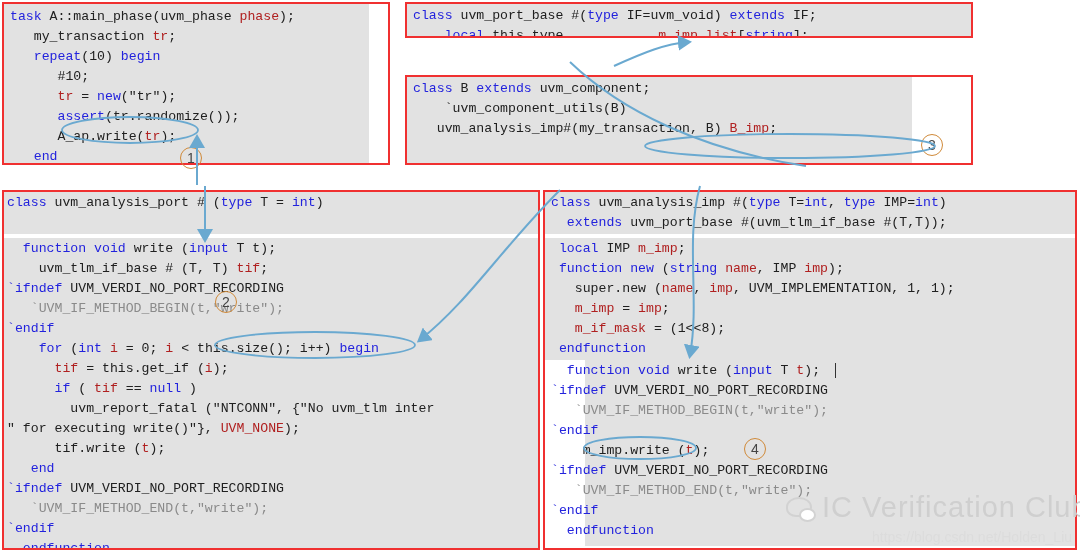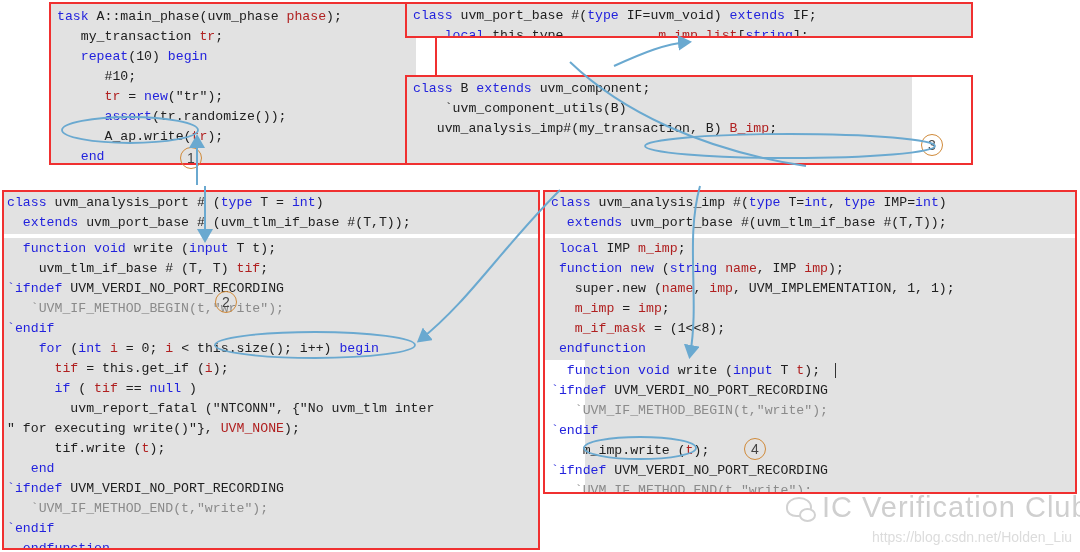--- a/index.html
+++ b/index.html
@@ -85,43 +85,43 @@
     position:absolute;
     width:1px;height:15px;
     background:#333;
   }
 </style>
 </head>
 <body>
 
 <div id="stage">
 
-  <div class="panel" style="left:2px;top:2px;width:388px;height:163px;margin-left:47px;">
+  <div class="panel" style="left:2px;top:2px;width:388px;height:163px;">
     <div class="codebg" style="left:0px;top:0px;width:365px;height:159px;"></div>
     <div class="code" id="code-task" style="left:6px;top:3px;"><div><span class="kw">task</span><span class="pl"> A::main_phase(</span><span class="pl">uvm_phase</span><span class="pl"> </span><span class="id">phase</span><span class="pl">);</span></div><div><span class="pl">   my_transaction </span><span class="id">tr</span><span class="pl">;</span></div><div><span class="pl">   </span><span class="kw">repeat</span><span class="pl">(10) </span><span class="kw">begin</span></div><div><span class="pl">      #10;</span></div><div><span class="pl">      </span><span class="id">tr</span><span class="pl"> = </span><span class="kw">new</span><span class="pl">("tr");</span></div><div><span class="pl">      </span><span class="kw">assert</span><span class="pl">(tr.randomize());</span></div><div><span class="pl">      A_ap.write(</span><span class="id">tr</span><span class="pl">);</span></div><div><span class="pl">   </span><span class="kw">end</span></div></div>
   </div>
 
   <div class="panel" style="left:405px;top:2px;width:568px;height:36px;">
     <div class="codebg" style="left:0px;top:0px;width:564px;height:48px;"></div>
     <div class="code" id="code-portbase" style="left:6px;top:2px;"><div><span class="kw">class</span><span class="pl"> uvm_port_base #(</span><span class="kw">type</span><span class="pl"> IF=uvm_void) </span><span class="kw">extends</span><span class="pl"> IF;</span></div><div><span class="pl">    </span><span class="kw">local</span><span class="pl"> this_type            </span><span class="id">m_imp_list</span><span class="pl">[</span><span class="kw">string</span><span class="pl">];</span></div></div>
   </div>
 
   <div class="panel" style="left:405px;top:75px;width:568px;height:90px;padding-left:24px;">
     <div class="codebg" style="left:0px;top:0px;width:505px;height:86px;"></div>
     <div class="code" id="code-classb" style="left:6px;top:2px;"><div><span class="kw">class</span><span class="pl"> B </span><span class="kw">extends</span><span class="pl"> uvm_component;</span></div><div><span class="pl">    `uvm_component_utils(B)</span></div><div><span class="pl"></span></div><div><span class="pl">   uvm_analysis_imp#(my_transaction, B) </span><span class="id">B_imp</span><span class="pl">;</span></div></div>
   </div>
 
   <div class="panel" style="left:2px;top:190px;width:538px;height:360px;">
     <div class="codebg" style="left:0px;top:0px;width:534px;height:42px;"></div>
     <div class="codebg" style="left:0px;top:46px;width:534px;height:310px;"></div>
-    <div class="code" id="code-apH" style="left:3px;top:1px;"><div><span class="kw">class</span><span class="pl"> uvm_analysis_port # (</span><span class="kw">type</span><span class="pl"> T = </span><span class="kw">int</span><span class="pl">)</span></div><div><span class="pl">  </span><span class="kw">extends</span><span class="pl"> uvm_port_base # (uvm_tlm_if_base #(T,T));</span></div></div>
+    <div class="code" id="code-apH" style="left:3px;top:1px;"><div><span class="kw">class</span><span class="pl"> uvm_analysis_port # (</span><span class="kw">type</span><span class="pl"> T = </span><span class="kw">int</span><span class="pl">)</span></div></div>
     <div class="code" id="code-apB" style="left:3px;top:47px;"><div><span class="pl">  </span><span class="kw">function</span><span class="pl"> </span><span class="kw">void</span><span class="pl"> write (</span><span class="kw">input</span><span class="pl"> T t);</span></div><div><span class="pl">    uvm_tlm_if_base # (T, T) </span><span class="id">tif</span><span class="pl">;</span></div><div><span class="kw">`ifndef</span><span class="pl"> UVM_VERDI_NO_PORT_RECORDING</span></div><div><span class="gr">   `UVM_IF_METHOD_BEGIN(t,"write");</span></div><div><span class="kw">`endif</span></div><div><span class="pl">    </span><span class="kw">for</span><span class="pl"> (</span><span class="kw">int</span><span class="pl"> </span><span class="id">i</span><span class="pl"> = 0; </span><span class="id">i</span><span class="pl"> &lt; this.size(); i++) </span><span class="kw">begin</span></div><div><span class="pl">      </span><span class="id">tif</span><span class="pl"> = this.get_if (</span><span class="id">i</span><span class="pl">);</span></div><div><span class="pl">      </span><span class="kw">if</span><span class="pl"> ( </span><span class="id">tif</span><span class="pl"> == </span><span class="kw">null</span><span class="pl"> )</span></div><div><span class="pl">        uvm_report_fatal ("NTCONN", {"No uvm_tlm inter</span></div><div><span class="pl">" for executing write()"}, </span><span class="id">UVM_NONE</span><span class="pl">);</span></div><div><span class="pl">      tif.write (</span><span class="id">t</span><span class="pl">);</span></div><div><span class="pl">   </span><span class="kw">end</span></div><div><span class="kw">`ifndef</span><span class="pl"> UVM_VERDI_NO_PORT_RECORDING</span></div><div><span class="gr">   `UVM_IF_METHOD_END(t,"write");</span></div><div><span class="kw">`endif</span></div><div><span class="pl">  </span><span class="kw">endfunction</span></div></div>
   </div>
 
-  <div class="panel" style="left:543px;top:190px;width:534px;height:304px;">
+  <div class="panel" style="left:543px;top:190px;width:534px;height:360px;">
     <div class="codebg" style="left:0px;top:0px;width:530px;height:42px;"></div>
     <div class="codebg" style="left:0px;top:46px;width:530px;height:122px;"></div>
     <div class="codebg" style="left:40px;top:168px;width:490px;height:186px;"></div>
     <div class="code" id="code-aiH" style="left:6px;top:1px;"><div><span class="kw">class</span><span class="pl"> uvm_analysis_imp #(</span><span class="kw">type</span><span class="pl"> T=</span><span class="kw">int</span><span class="pl">, </span><span class="kw">type</span><span class="pl"> IMP=</span><span class="kw">int</span><span class="pl">)</span></div><div><span class="pl">  </span><span class="kw">extends</span><span class="pl"> uvm_port_base #(uvm_tlm_if_base #(T,T));</span></div></div>
     <div class="code" id="code-aiM" style="left:6px;top:47px;"><div><span class="pl"> </span><span class="kw">local</span><span class="pl"> IMP </span><span class="id">m_imp</span><span class="pl">;</span></div><div><span class="pl"> </span><span class="kw">function</span><span class="pl"> </span><span class="kw">new</span><span class="pl"> (</span><span class="kw">string</span><span class="pl"> </span><span class="id">name</span><span class="pl">, IMP </span><span class="id">imp</span><span class="pl">);</span></div><div><span class="pl">   super.new (</span><span class="id">name</span><span class="pl">, </span><span class="id">imp</span><span class="pl">, UVM_IMPLEMENTATION, 1, 1);</span></div><div><span class="pl">   </span><span class="id">m_imp</span><span class="pl"> = </span><span class="id">imp</span><span class="pl">;</span></div><div><span class="pl">   </span><span class="id">m_if_mask</span><span class="pl"> = (1&lt;&lt;8);</span></div><div><span class="pl"> </span><span class="kw">endfunction</span></div></div>
     <div class="code" id="code-aiB" style="left:6px;top:169px;"><div><span class="pl">  </span><span class="kw">function</span><span class="pl"> </span><span class="kw">void</span><span class="pl"> write (</span><span class="kw">input</span><span class="pl"> T </span><span class="id">t</span><span class="pl">);</span></div><div><span class="kw">`ifndef</span><span class="pl"> UVM_VERDI_NO_PORT_RECORDING</span></div><div><span class="gr">   `UVM_IF_METHOD_BEGIN(t,"write");</span></div><div><span class="kw">`endif</span></div><div><span class="pl">    m_imp.write (</span><span class="id">t</span><span class="pl">);</span></div><div><span class="kw">`ifndef</span><span class="pl"> UVM_VERDI_NO_PORT_RECORDING</span></div><div><span class="gr">   `UVM_IF_METHOD_END(t,"write");</span></div><div><span class="kw">`endif</span></div><div><span class="pl">  </span><span class="kw">endfunction</span></div></div>
     <div class="caret" style="left:290px;top:171px;"></div>
   </div>
 
   <div class="num" style="left:180px;top:147px;">1</div>

